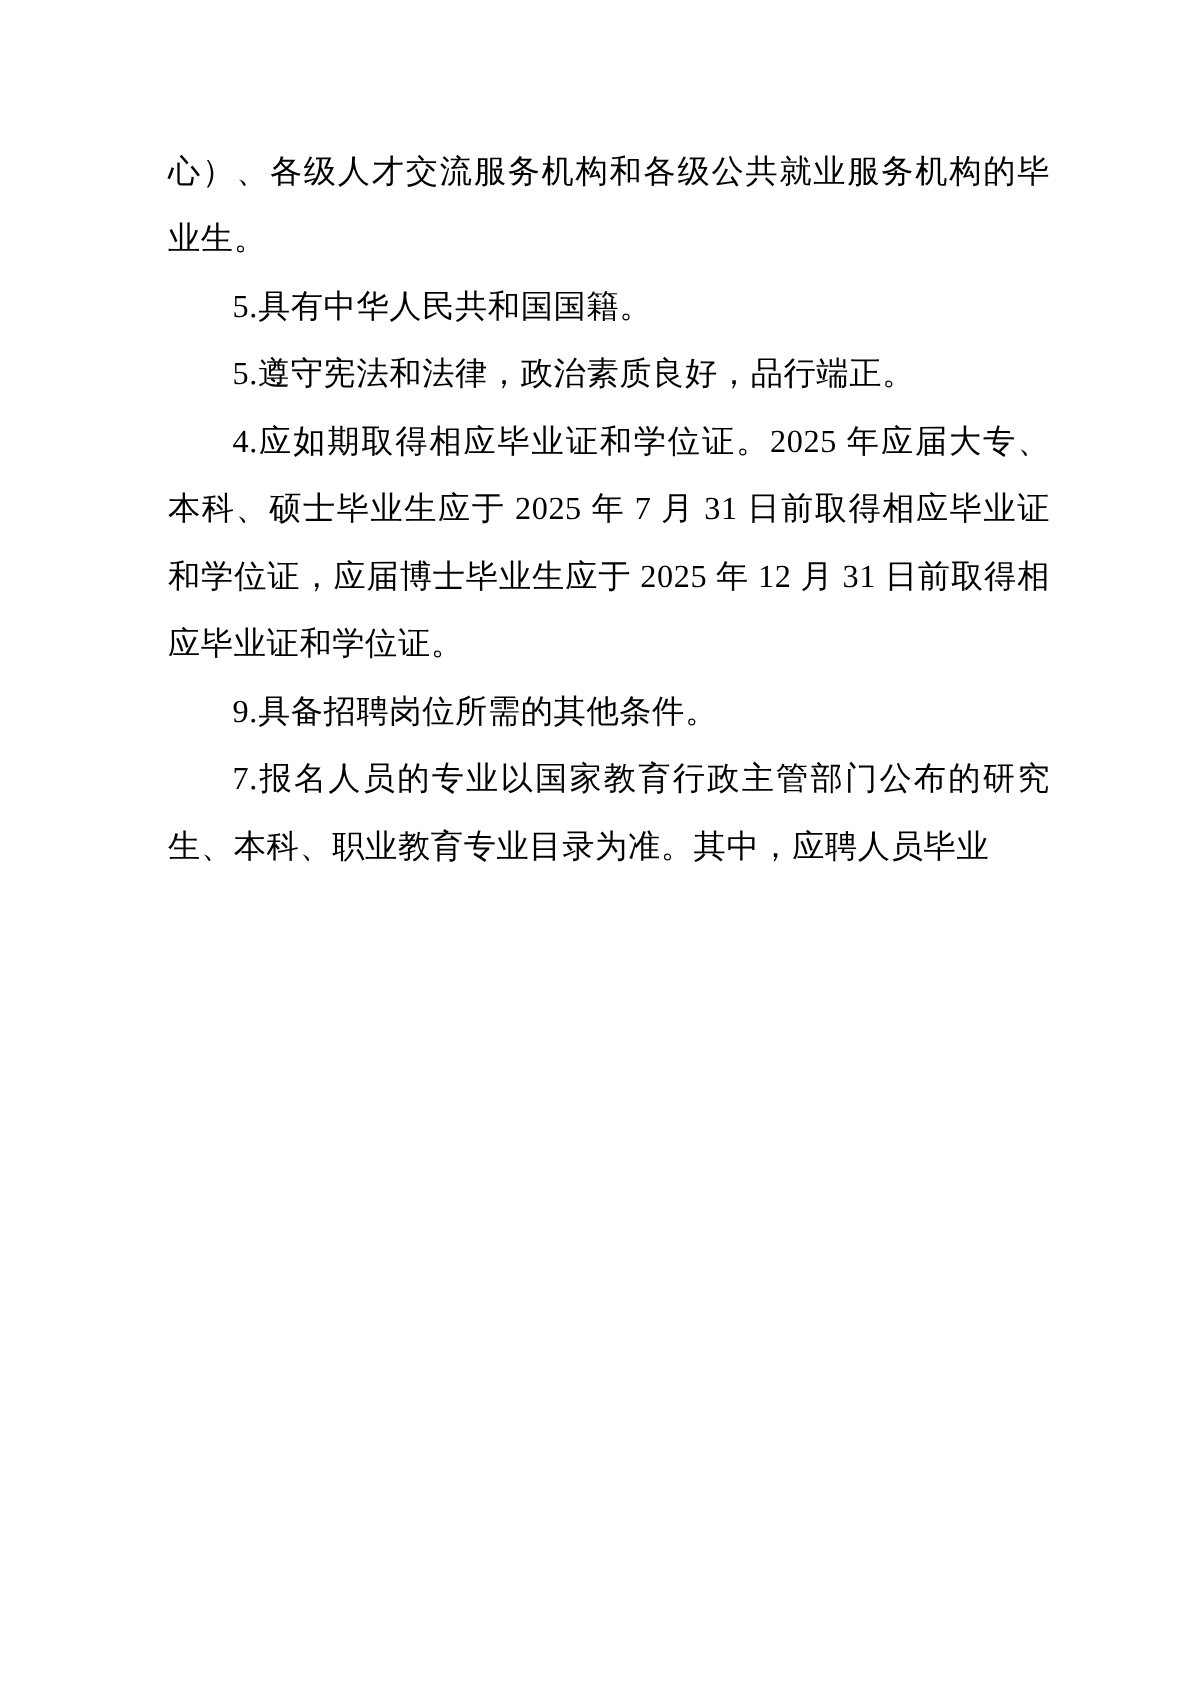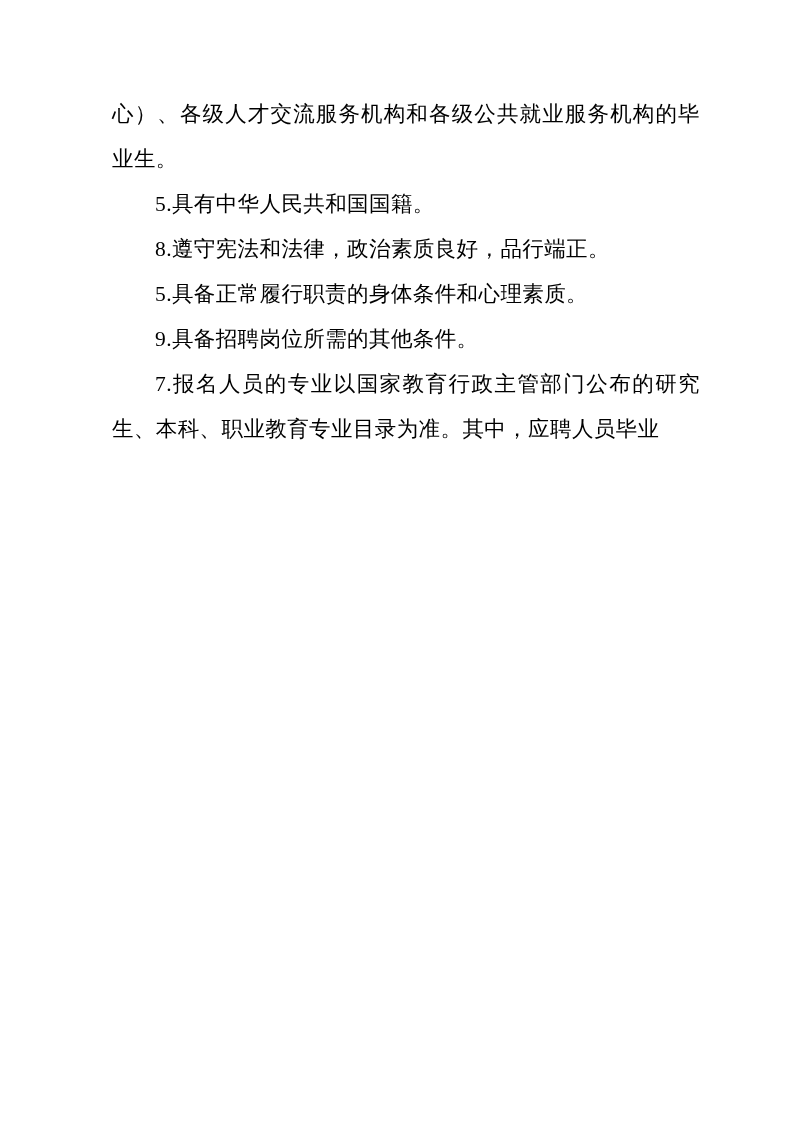--- a/index.html
+++ b/index.html
@@ -36,18 +36,18 @@
     text-indent: 43px;
   }
 </style>
 </head>
 <body>
 
 <div class="page">
   <div class="doc-body">
     <p class="para">心）、各级人才交流服务机构和各级公共就业服务机构的毕业生。</p>
     <p class="para indent">5.具有中华人民共和国国籍。</p>
-    <p class="para indent">8.遵守宪法和法律，政治素质良好，品行端正。</p>
-    <p class="para indent">5.具备正常履行职责的身体条件和心理素质。</p>
+    <p class="para indent">5.遵守宪法和法律，政治素质良好，品行端正。</p>
+    <p class="para indent">4.应如期取得相应毕业证和学位证。2025 年应届大专、本科、硕士毕业生应于 2025 年 7 月 31 日前取得相应毕业证和学位证，应届博士毕业生应于 2025 年 12 月 31 日前取得相应毕业证和学位证。</p>
     <p class="para indent">9.具备招聘岗位所需的其他条件。</p>
     <p class="para indent">7.报名人员的专业以国家教育行政主管部门公布的研究生、本科、职业教育专业目录为准。其中，应聘人员毕业</p>
   </div>
 </div>
 
 </body></html>

